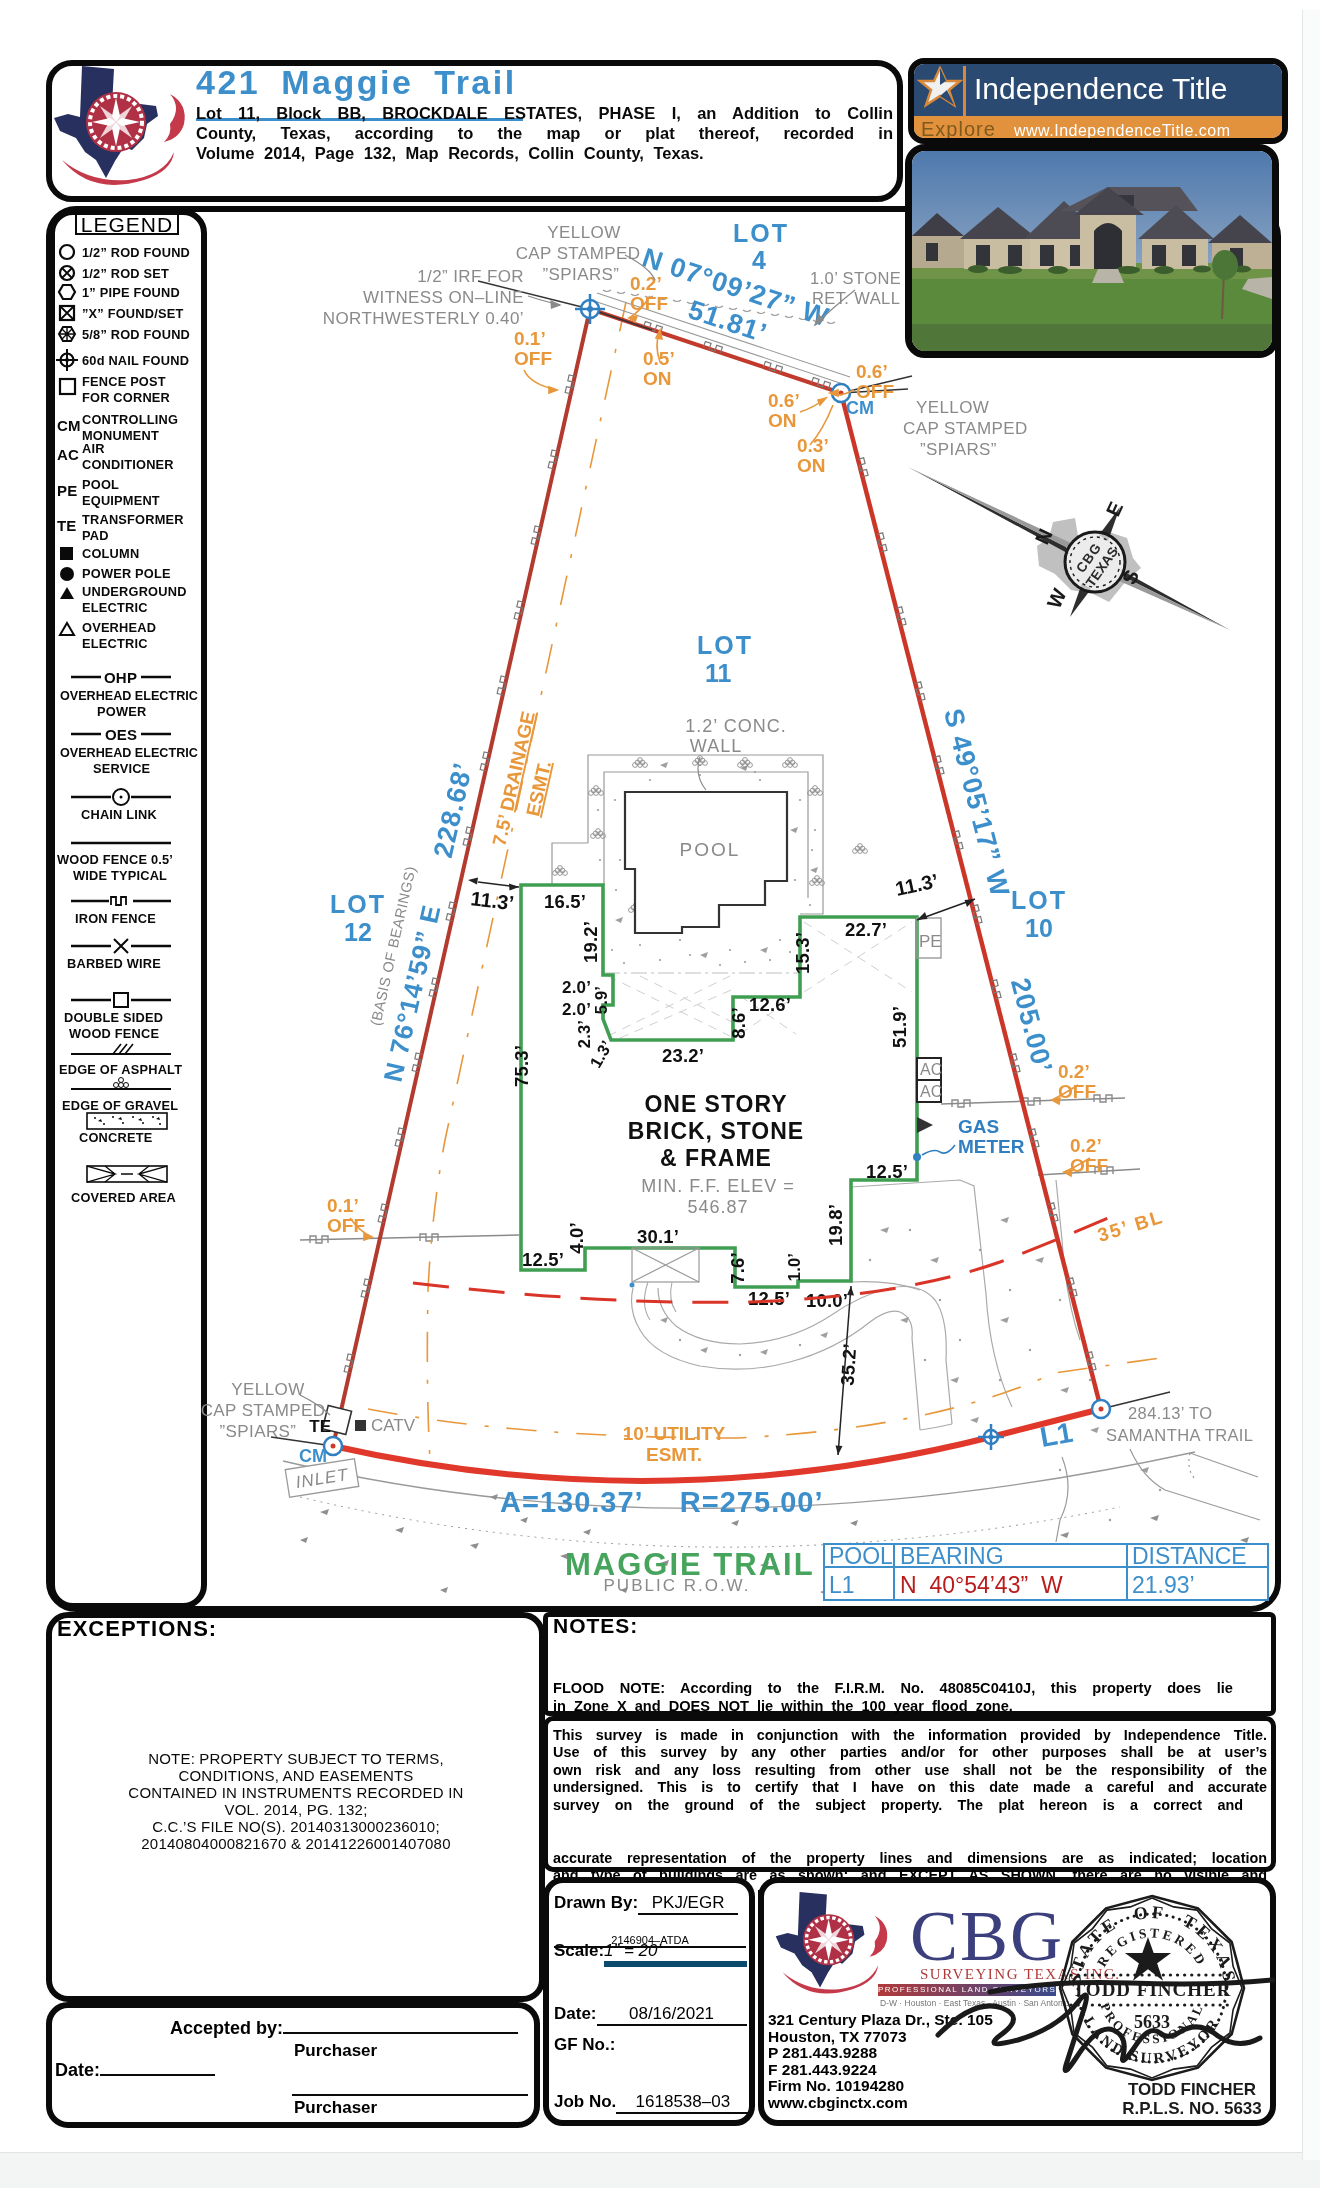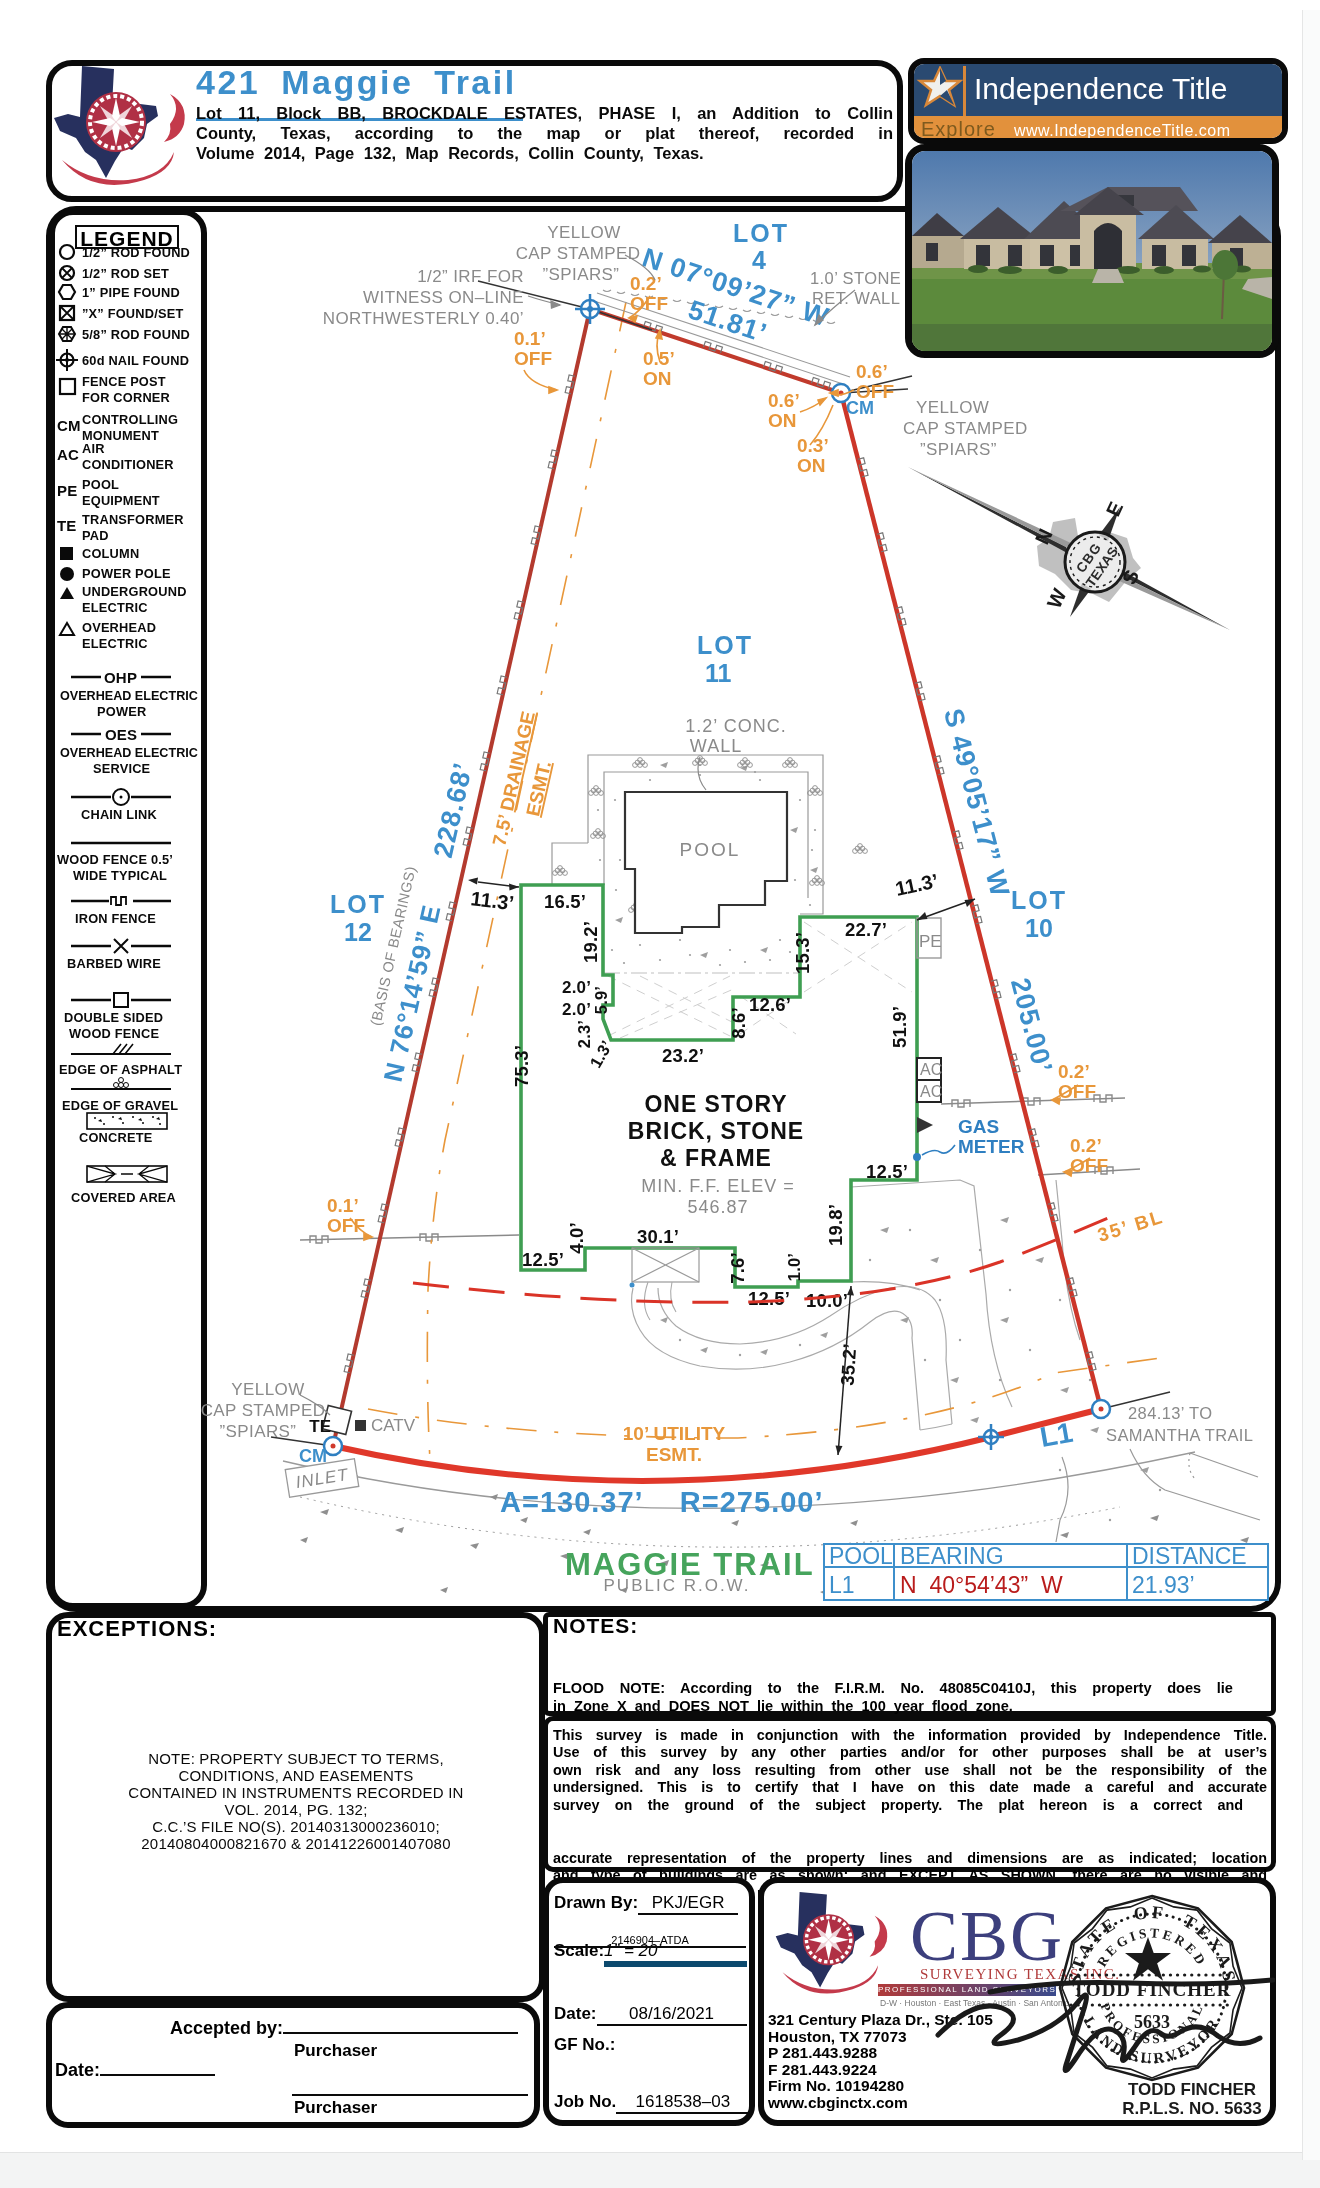--- a/index.html
+++ b/index.html
@@ -125,21 +125,21 @@
 
     <line x1="310" y1="168" x2="312" y2="120" stroke="#6b5b43" stroke-width="2"></line>
     <ellipse cx="313" cy="114" rx="13" ry="15" fill="#4c7637"></ellipse>
 
     <path d="M336 128 L360 126 L360 148 L330 138 Z" fill="#b9b4a8"></path>
   </svg>
 </div>
 
 <div class="box" style="left:49px;top:209px;width:158px;height:1400px;border-radius:24px;border-width:6px;"></div>
 
-<div class="t" style="left:75px;top:211px;width:104px;height:24px;border:2.5px solid #0a0a0a;font-size:21px;font-weight:700;text-align:center;line-height:23px;letter-spacing:1px;margin-top:14px;">LEGEND</div>
+<div class="t" style="left:75px;top:211px;width:104px;height:24px;border:2.5px solid #0a0a0a;font-size:21px;font-weight:400;text-align:center;line-height:23px;letter-spacing:1px;">LEGEND</div>
 
 <svg style="left:49px;top:209px;" width="158" height="1400" viewBox="0 0 158 1400">
 <g font-family="Liberation Sans,sans-serif" font-weight="700" font-size="12.8" fill="#0a0a0a" letter-spacing="0.2">
 
 <circle cx="18" cy="43" r="7" fill="none" stroke="#0a0a0a" stroke-width="2.2"></circle>
         <text x="33" y="48">1/2” ROD FOUND</text>
 
 <circle cx="18" cy="64" r="7" fill="none" stroke="#0a0a0a" stroke-width="2.2"></circle>
         <path d="M13 59 L23 69 M23 59 L13 69" stroke="#0a0a0a" stroke-width="1.8"></path>
         <text x="33" y="69">1/2” ROD SET</text>

